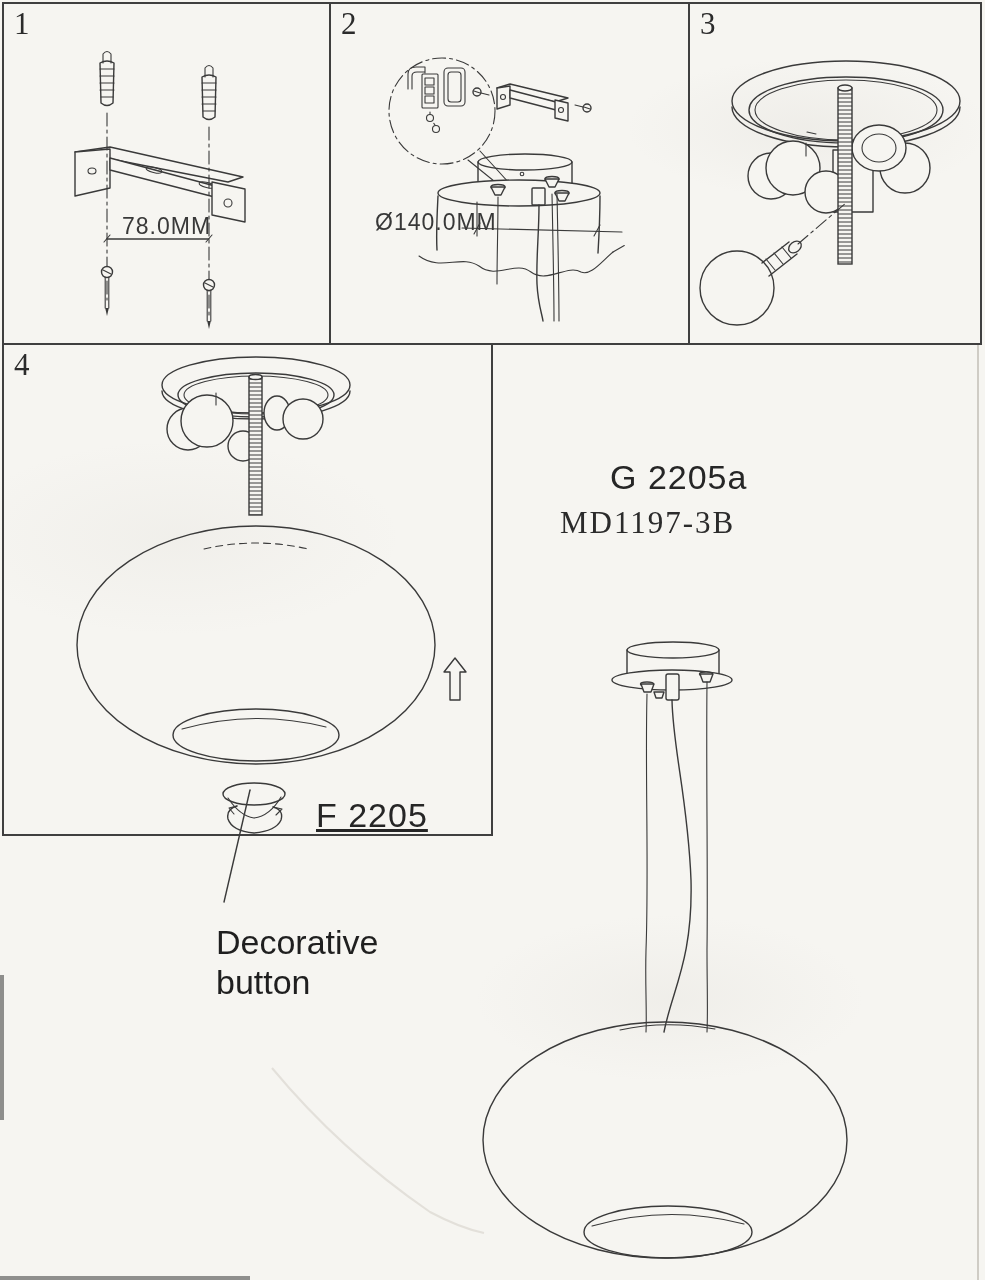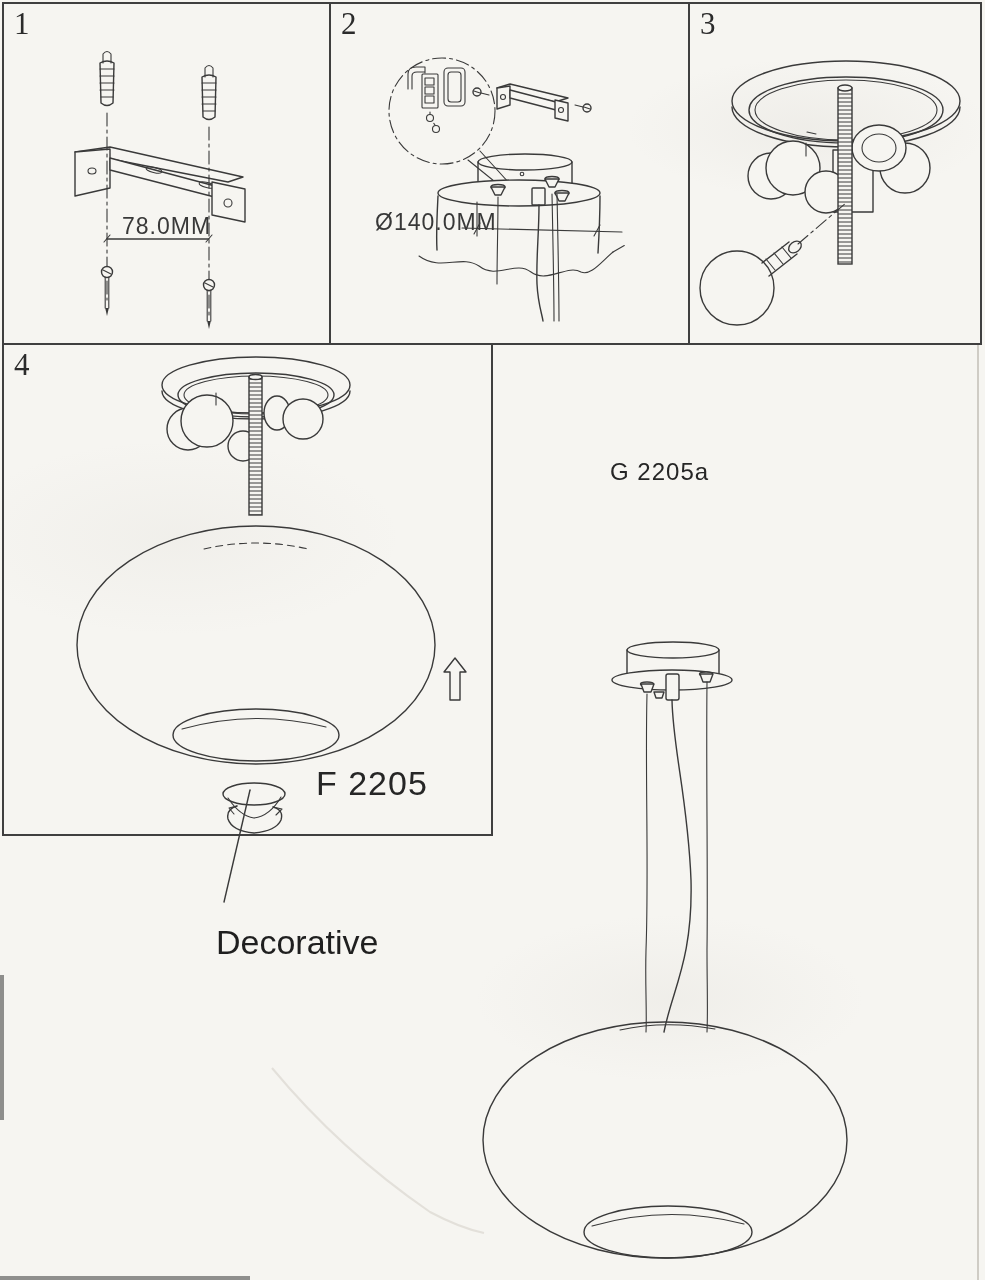--- a/index.html
+++ b/index.html
@@ -18,22 +18,22 @@
   #panel3{left:688px;top:2px;width:294px;height:343px;}
   #panel4{left:2px;top:343px;width:491px;height:493px;}
   .panel > svg{position:absolute;left:0;top:0;}
   .pnum{
     position:absolute;left:10px;top:2px;
     font-family:"Liberation Serif",serif;font-size:31px;color:#2b2b2b;
   }
   .dim{position:absolute;font-size:23px;letter-spacing:1px;color:#383838;white-space:nowrap;}
   #dim1{left:118px;top:209px;text-align:center;}
   #dim2{left:44px;top:205px;}
-  #f-code{position:absolute;left:312px;top:419px;font-size:34px;color:#262626;letter-spacing:1px;}
-  #g-code{position:absolute;left:610px;top:458px;font-size:24px;color:#262626;letter-spacing:1px;}
+  #f-code{position:absolute;left:312px;top:451px;font-size:34px;color:#262626;letter-spacing:1px;text-decoration:underline;}
+  #g-code{position:absolute;left:610px;top:458px;font-size:34px;color:#262626;letter-spacing:1px;}
   #model-num{position:absolute;left:560px;top:505px;font-family:"Liberation Serif",serif;
     font-size:31px;color:#2b2b2b;letter-spacing:2px;}
   #decor-label{position:absolute;left:216px;top:922px;font-size:34px;color:#1f1f1f;line-height:40px;}
   #decor-label span{display:block;}
   
   .ln{stroke:#3a3a3a;stroke-width:1.4;fill:none;stroke-linecap:round;stroke-linejoin:round;}
   .thin{stroke-width:1.1;}
   .bg{fill:#f6f5f1;}
   .ink{fill:#3a3a3a;stroke:none;}
   .dd{stroke-dasharray:13 4 3 4;}
@@ -252,23 +252,25 @@
       <g>
         <path class="ln" d="M233,461 q-11,3 -9,13 q4,12 26,14 q22,-2 27,-13 q3,-10 -8,-13"></path>
         <path class="ln thin" d="M233,461 l-8,2 l5,6 M269,462 l9,2 l-6,6"></path>
       </g>
       <path class="ln" d="M451,313 L440,327 L446,327 L446,355 L456,355 L456,327 L462,327 Z"></path>
     </svg>
     <span class="dim" id="f-code">F 2205</span>
   </div>
 
   <div id="g-code">G 2205a</div>
+  <div id="model-num">MD1197-3B</div>
 
   <div id="decor-label">
     <span>Decorative</span>
+    <span>button</span>
   </div>
 
   <svg id="pendant" width="525" height="650" viewBox="0 0 525 650">
     <g>
       <ellipse class="ln" cx="213" cy="20" rx="46" ry="8"></ellipse>
       <path class="ln" d="M167,20 V46 M259,20 V46"></path>
       <ellipse class="ln bg" cx="212" cy="50" rx="60" ry="10"></ellipse>
       <g>
         <ellipse class="ln bg" cx="187" cy="54" rx="6.5" ry="2"></ellipse>
         <path class="ln bg" d="M181,54 h13 l-3,8 h-7 z"></path>

